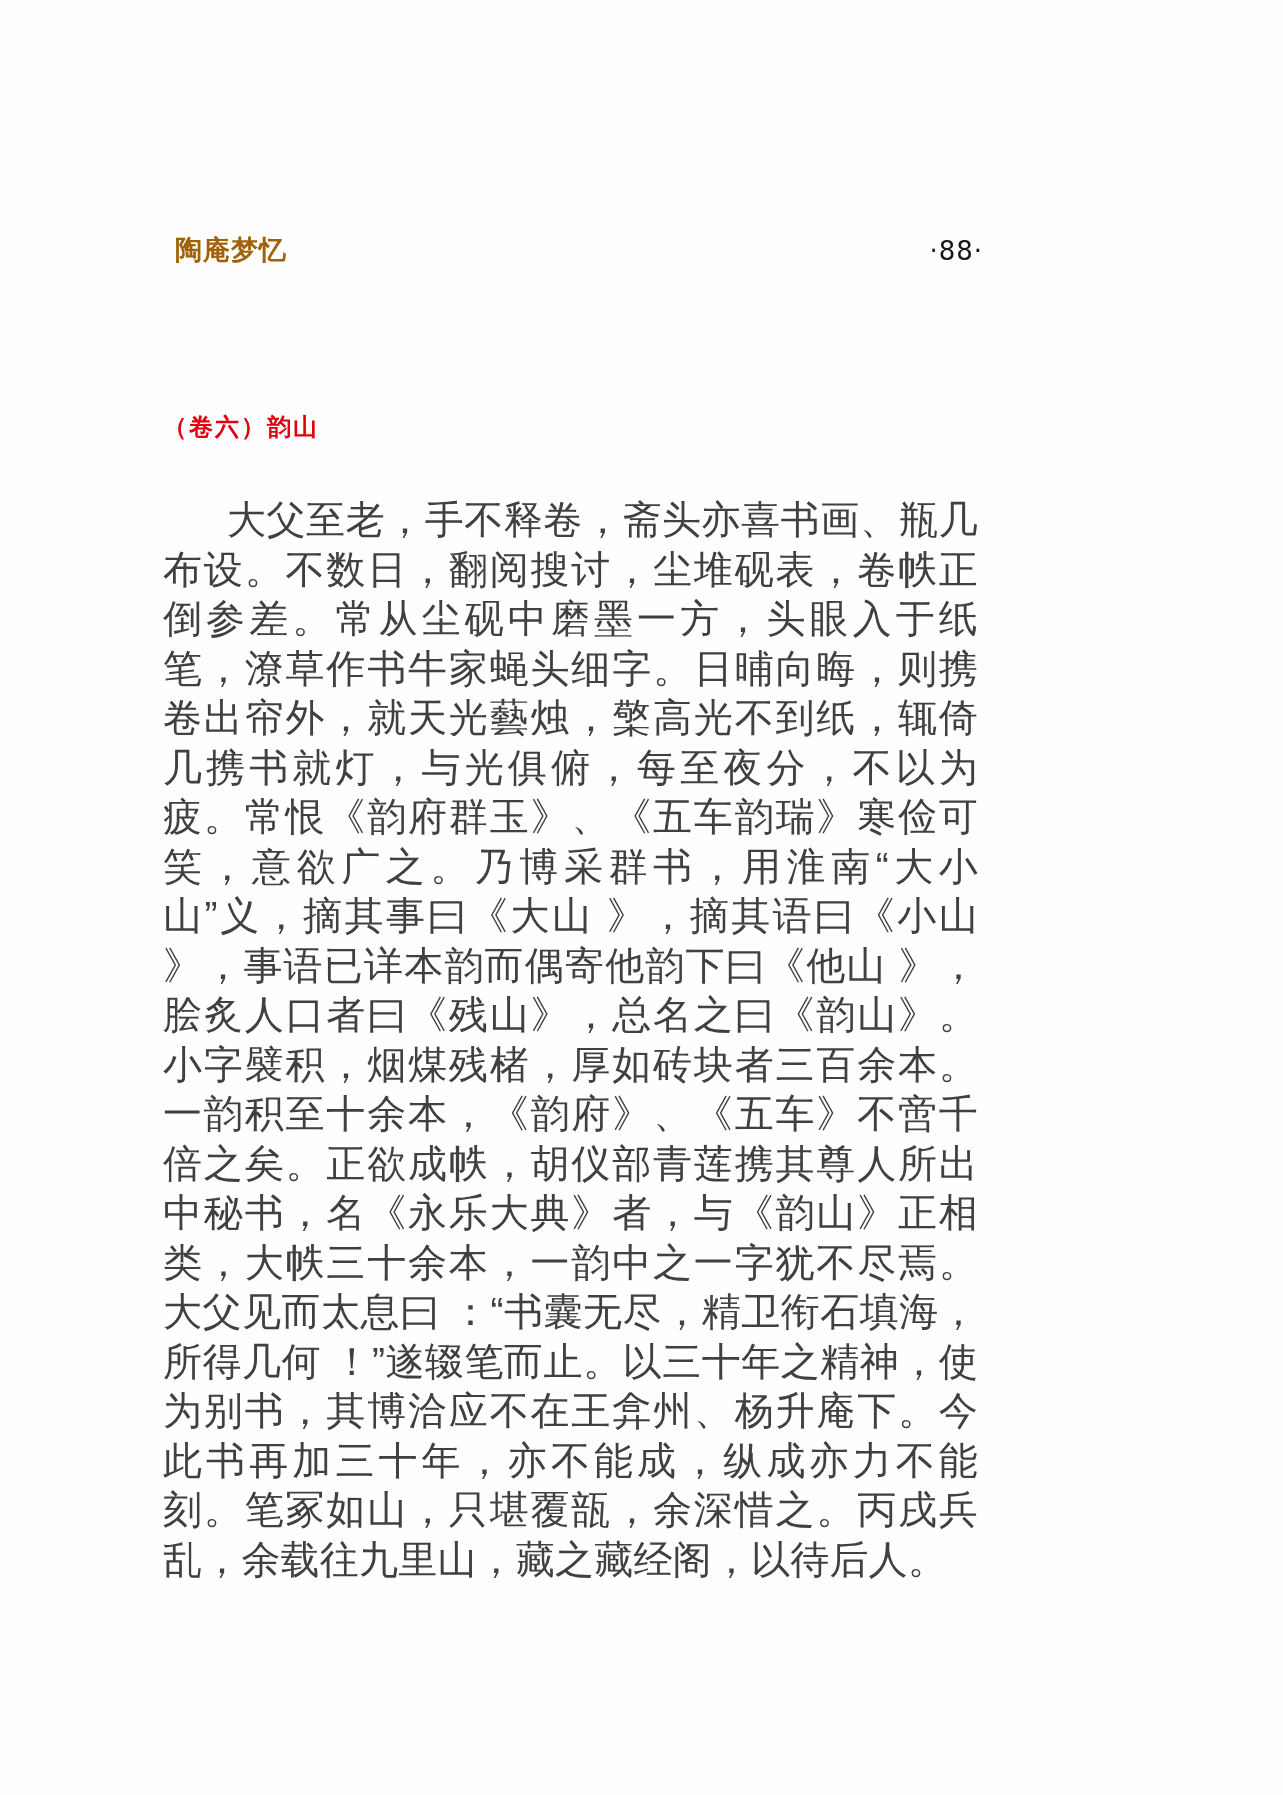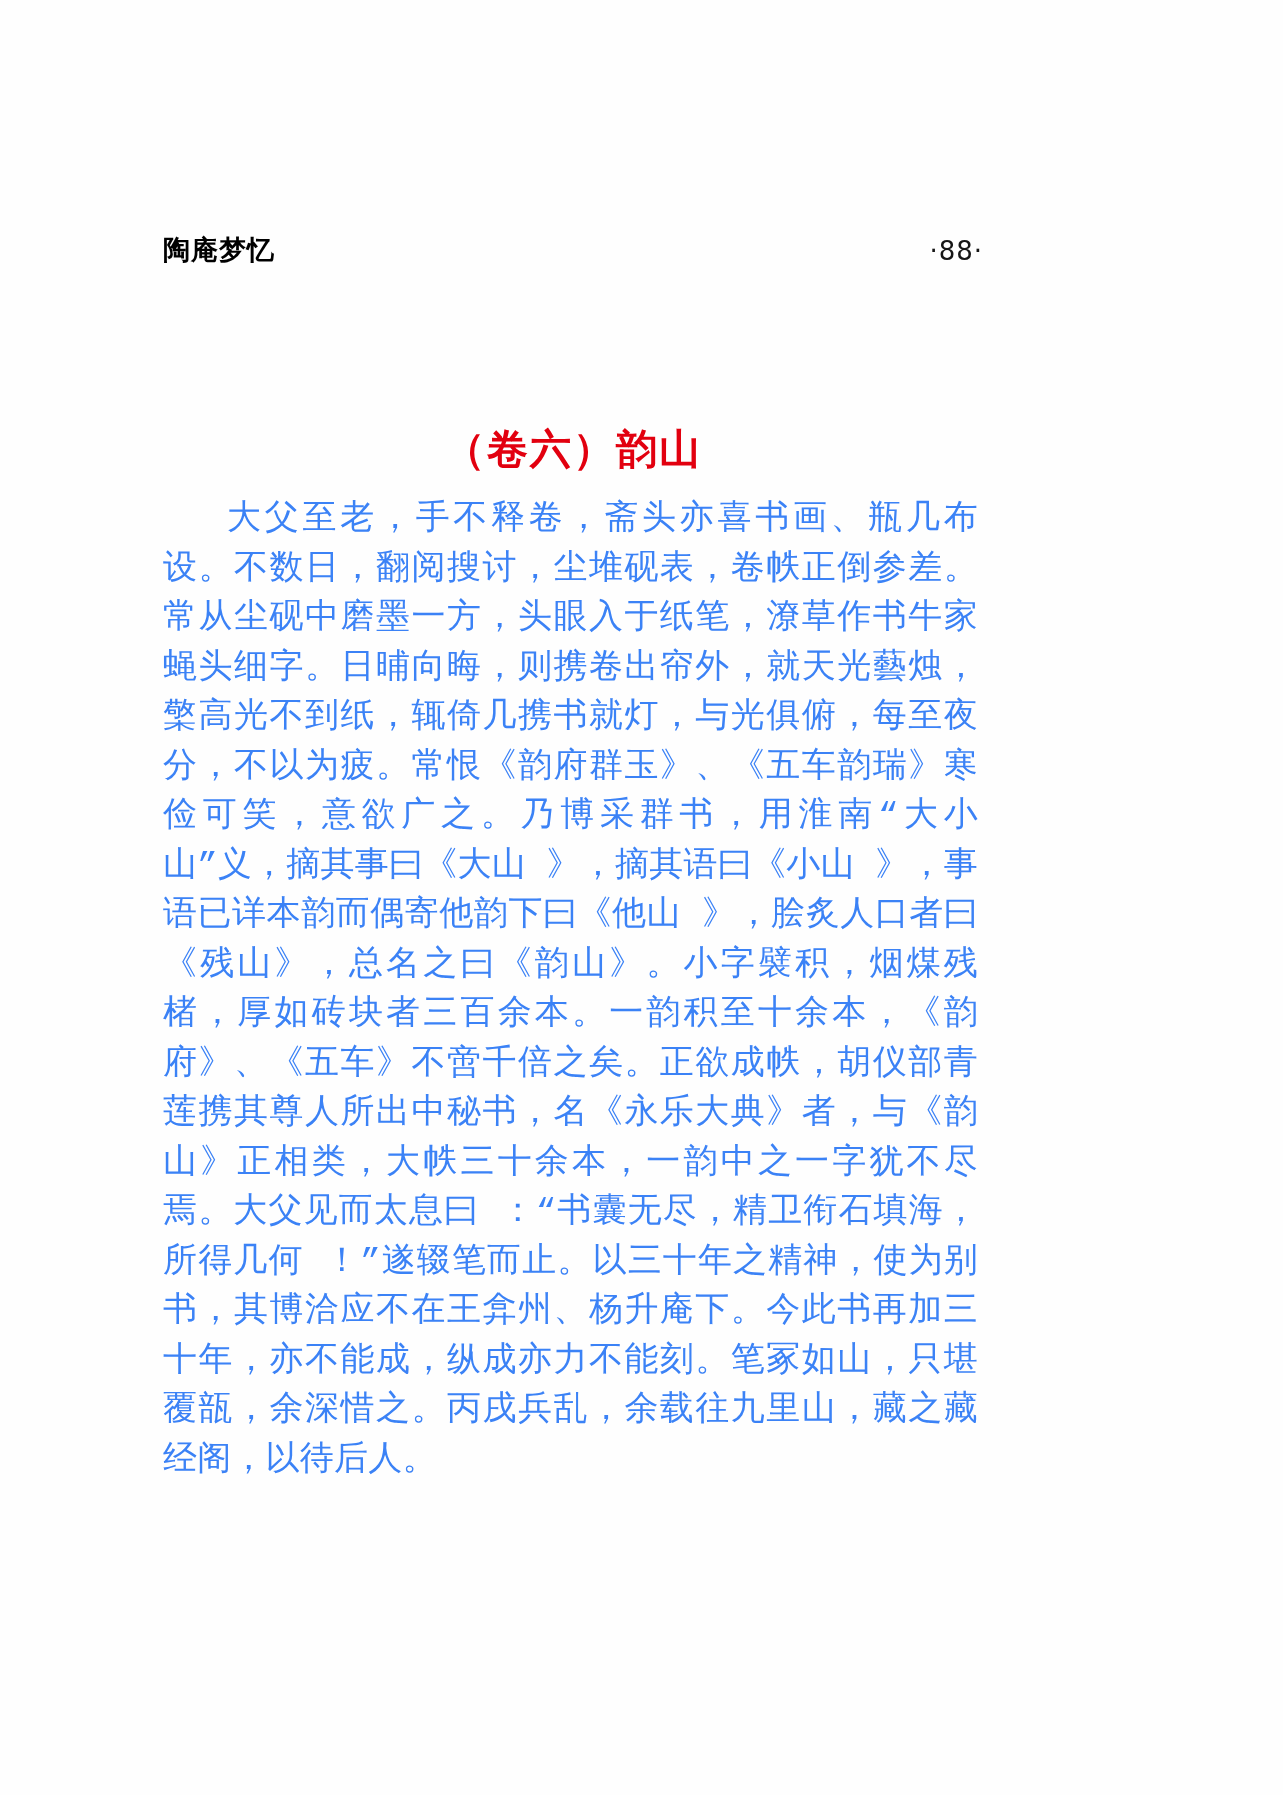--- a/index.html
+++ b/index.html
@@ -24,63 +24,62 @@
   }
   .running-head {
     position: absolute;
     left: 163px;
     top: 232px;
     width: 820px;
     height: 44px;
   }
   .book-title {
     position: absolute;
-    left: 0;
+    left: 12px;
     top: 0;
     font-size: 27px;
     font-weight: bold;
     letter-spacing: 1px;
-    color: #000000;
+    color: #a16207;
     font-family: "DejaVu Sans", "Liberation Sans", sans-serif;
   }
   .folio {
     position: absolute;
     right: 0;
     top: 4px;
     font-size: 26px;
     font-weight: normal;
     color: #161616;
     letter-spacing: 1px;
     font-family: "DejaVu Sans", "Liberation Sans", sans-serif;
   }
   .chapter-title {
     position: absolute;
     left: 163px;
     top: 395px;
     width: 820px;
-    text-align: center;
-    font-size: 41px;
+    font-size: 24px;
     font-weight: bold;
     color: #e2000f;
     letter-spacing: 2px;
     font-family: Liberation Mono, monospace;
   }
   .body-text {
     position: absolute;
     left: 163px;
     top: 495px;
     width: 815px;
-    font-size: 34px;
+    font-size: 39px;
     line-height: 49.5px;
-    color: #3b82f6;
+    color: #404040;
     text-align: justify;
     text-justify: inter-character;
     text-indent: 64px;
     letter-spacing: 0.2px;
-    font-family: Liberation Mono, monospace;
+    font-family: Liberation Sans, sans-serif;
   }
 </style>
 </head>
 <body>
 
 <div class="page">
 
   <div class="running-head">
     <div class="book-title">陶庵梦忆</div>
     <div class="folio">·88·</div>

